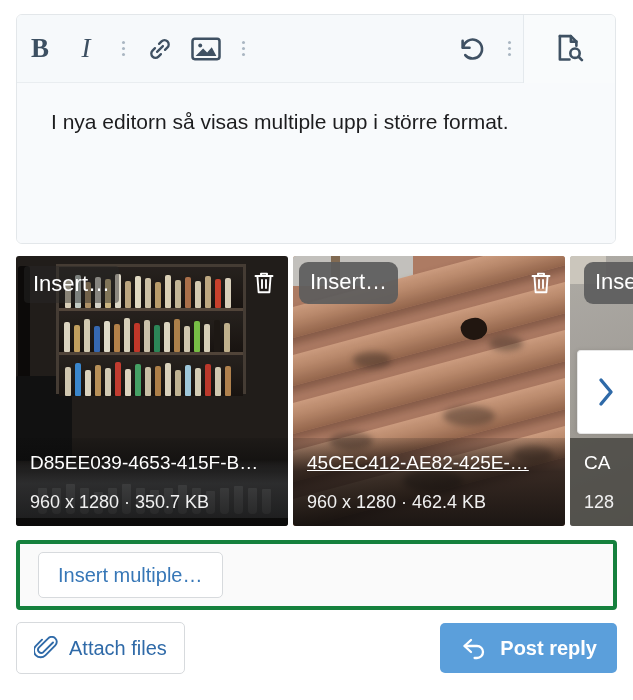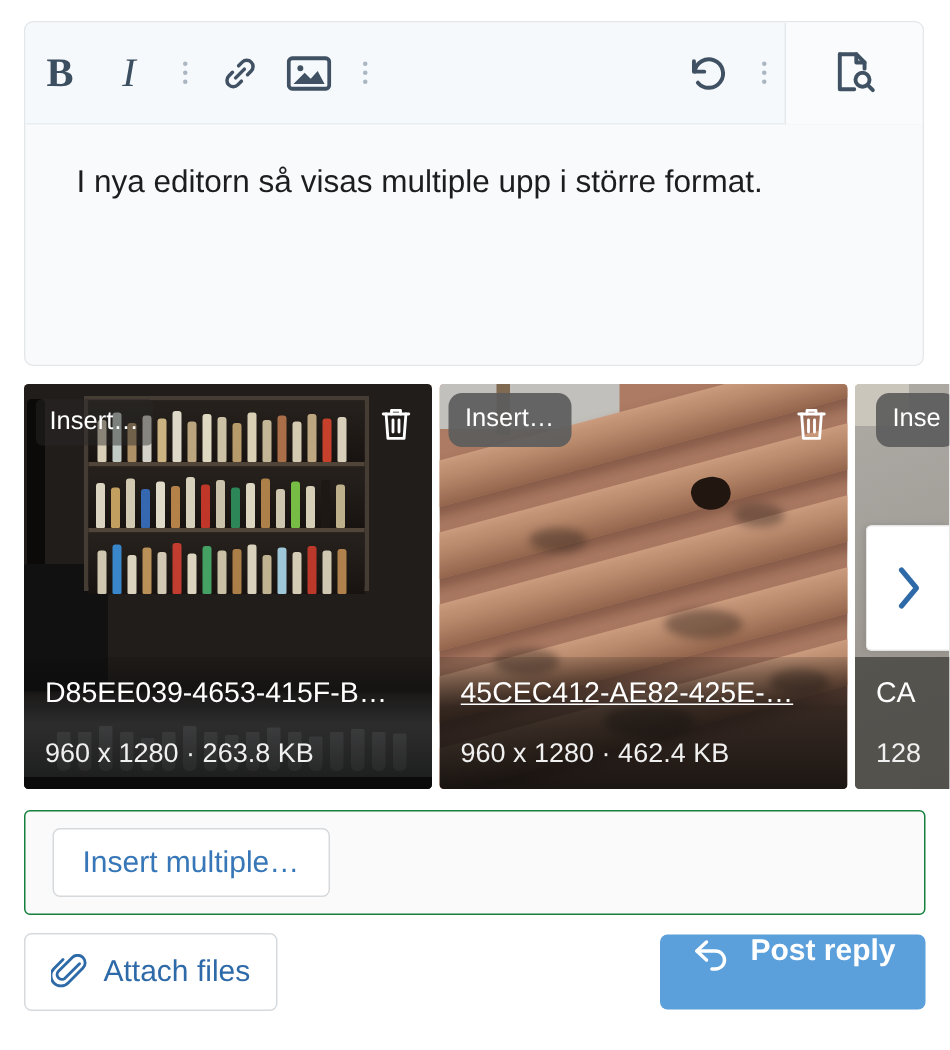--- a/index.html
+++ b/index.html
@@ -272,21 +272,21 @@
     position: absolute;
     inset: 0;
     background: rgba(0,0,0,.06);
   }
 
   .chip {
     position: absolute;
     left: 8px;
     top: 10px;
     padding: 5px 9px 6px;
-    font-size: 17px;
+    font-size: 22px;
     color: #fff;
     background: rgba(40,40,40,.45);
     border-radius: 4px;
     max-width: 120px;
     white-space: nowrap;
     overflow: hidden;
     z-index: 4;
     cursor: pointer;
   }
   .chip.hover {
@@ -364,21 +364,21 @@
   }
 
   
   .insert-row {
     position: absolute;
     left: 16px;
     top: 540px;
     width: 601px;
     height: 70px;
     background: #fafafa;
-    border: 1px solid #15803d;
+    border: 4px solid #15803d;
     border-radius: 4px;
     box-sizing: border-box;
     display: flex;
     align-items: center;
     padding-left: 18px;
   }
   .insert-btn {
     height: 44px;
     padding: 0 19px;
     background: #fff;
@@ -419,20 +419,21 @@
   .post-btn {
     height: 50px;
     padding: 0 20px;
     background: #5b9fdb;
     border: none;
     border-radius: 5px;
     color: #fff;
     font-size: 20px;
     font-weight: bold;
     display: flex;
+    align-items: center;
     gap: 12px;
     cursor: pointer;
   }
 </style>
 </head>
 <body>
 
 <div class="app">
 
   <div class="editor">
@@ -597,21 +598,21 @@
           <svg width="24" height="26" viewBox="0 0 24 26" fill="none" stroke="#ffffff" stroke-width="1.9" stroke-linecap="round" stroke-linejoin="round">
             <path d="M3.5 6 h17"></path>
             <path d="M9 6 V3.6 h6 V6"></path>
             <path d="M5.4 6 l1.2 16.2 h10.8 L18.6 6"></path>
             <path d="M10 10 v8 M14 10 v8"></path>
           </svg>
         </div>
 
         <div class="card-footer">
           <div class="fname">D85EE039-4653-415F-B…</div>
-          <div class="fmeta">960 x 1280 · 263.8 KB</div>
+          <div class="fmeta">960 x 1280 · 350.7 KB</div>
         </div>
       </div>
 
       <div class="card">
         <div class="photo-roof">
           <div class="roof-top"></div>
           <div class="roof-pole"></div>
           <div class="tile" style="top:14px"></div>
           <div class="tile" style="top:62px"></div>
           <div class="tile" style="top:110px"></div>

